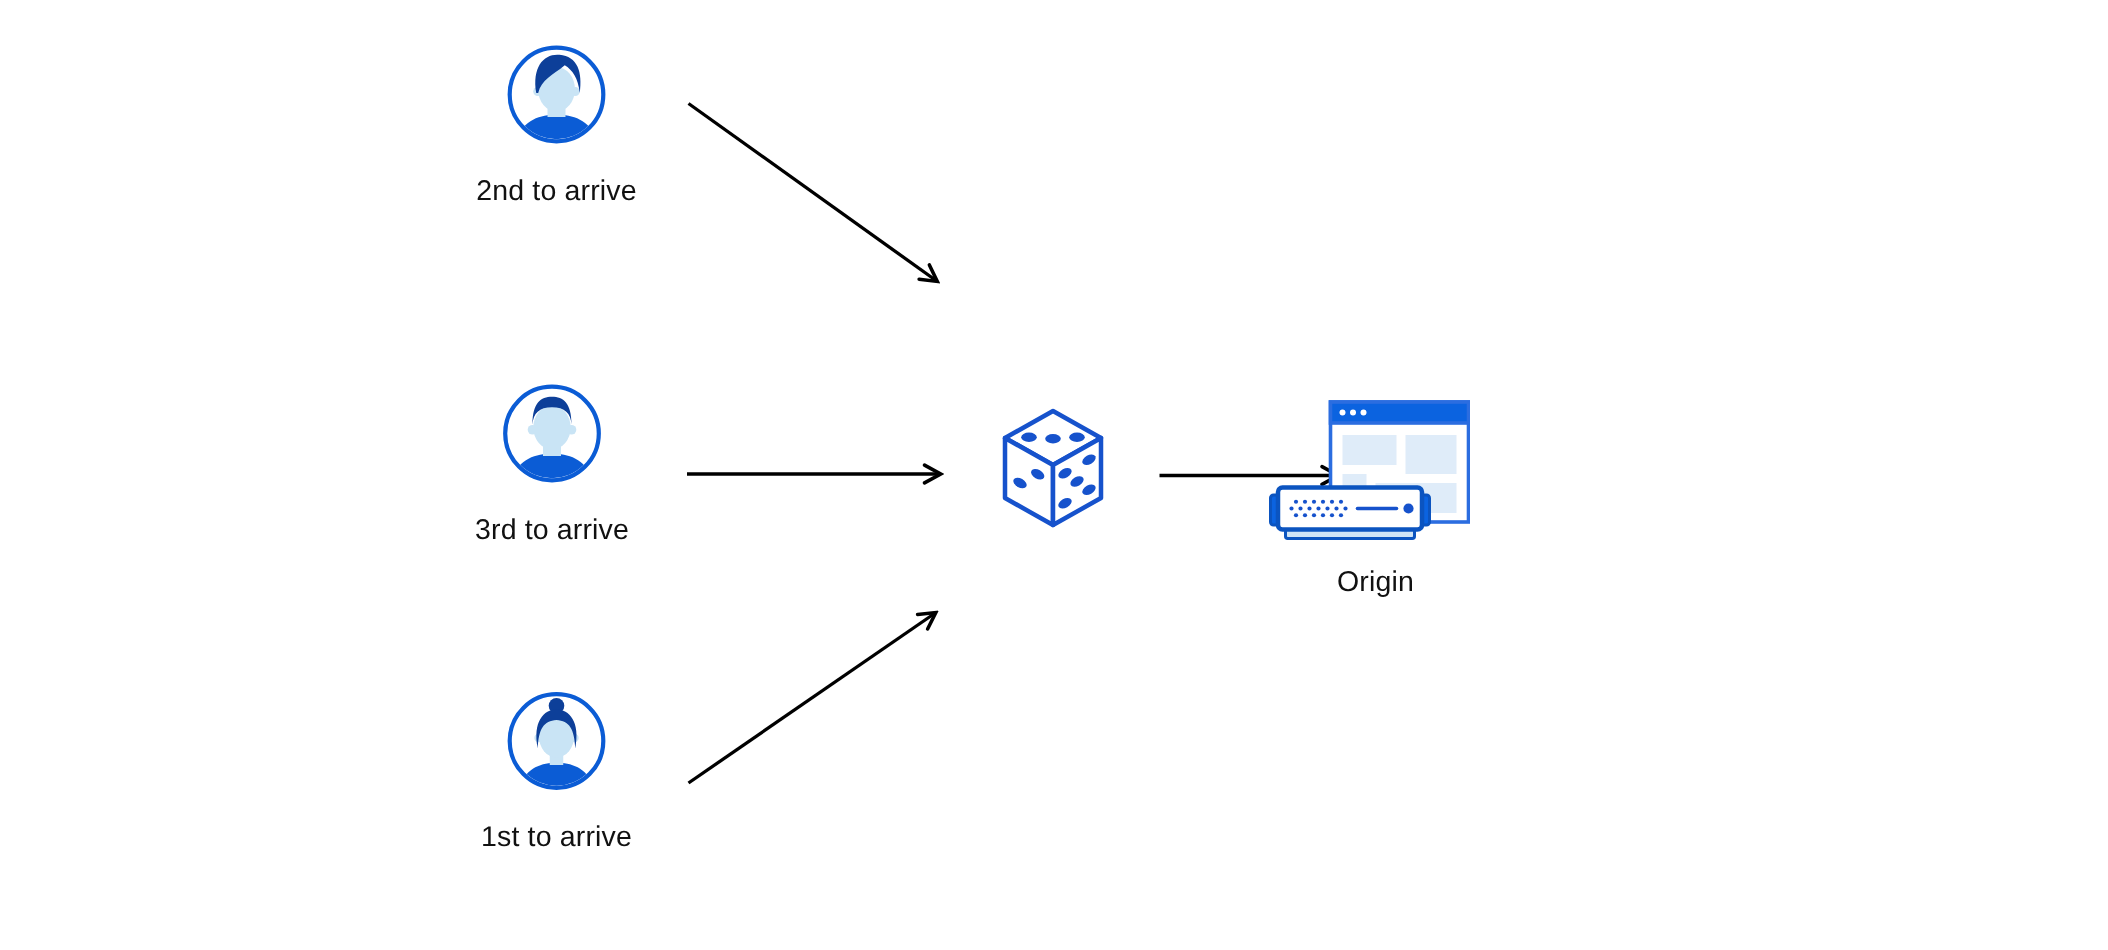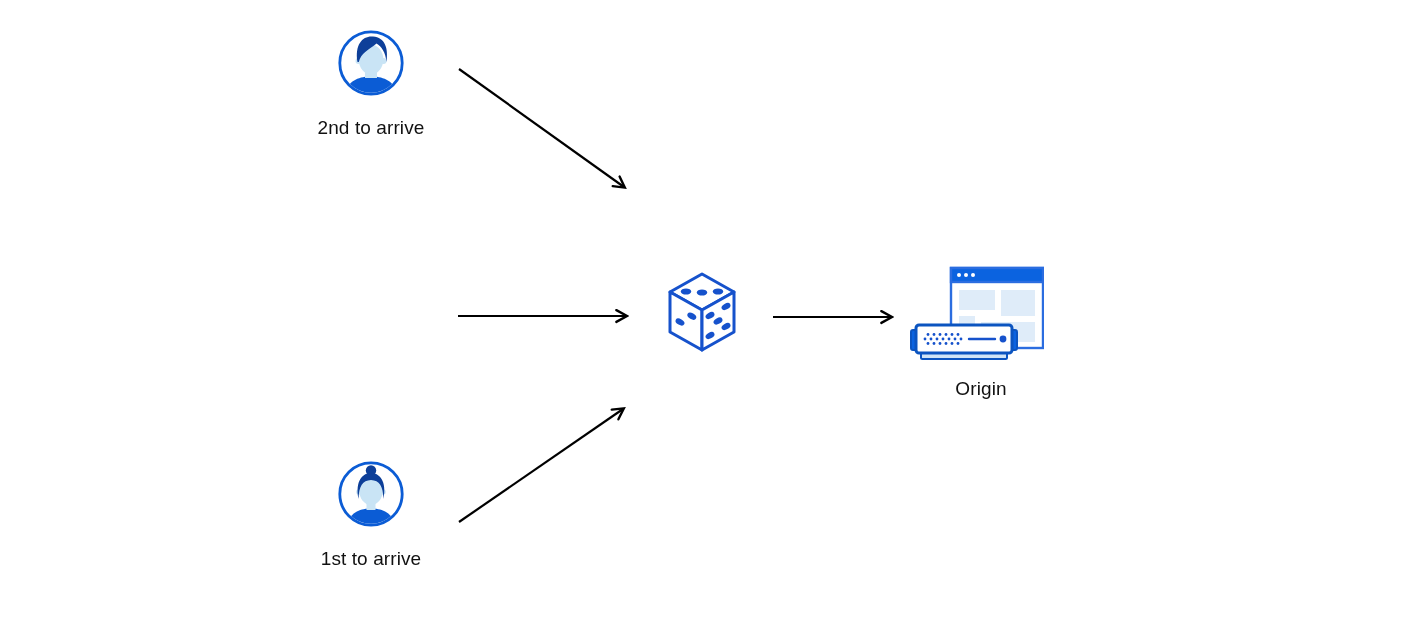--- a/index.html
+++ b/index.html
@@ -80,20 +80,40 @@
         <circle cx="20.5" cy="31" r="3" class="face"></circle>
         <circle cx="45.5" cy="31" r="3" class="face"></circle>
         <ellipse cx="33" cy="29.5" rx="12.3" ry="14.8" class="face"></ellipse>
         <path class="hair" d="M19.5,32 C16.5,14 25,5.5 35,6.5 C47,7.5 50.5,18 48.5,32
                  C47.5,22 43.5,16.5 38.5,13.5 C30,20.5 23,23 20.8,32 Z"></path>
       </g>
     </svg>
     <div class="node-label" style="left:-57px;top:87px;">2nd to arrive</div>
   </div>
 
+  <div class="abs" style="left:335px;top:256px;">
+    <svg width="66" height="66" viewBox="0 0 66 66">
+      <defs>
+          <clipPath id="clipB">
+            <circle cx="33" cy="33" r="29.8"></circle>
+          </clipPath>
+        </defs>
+      <circle cx="33" cy="33" r="31.2" fill="#ffffff" class="brand-stroke" stroke-width="2.8"></circle>
+      <g clip-path="url(#clipB)">
+        <path class="brand-fill" d="M6,66 C9,50 22,46.5 33,46.5 C44,46.5 57,50 60,66 Z"></path>
+        <rect x="27" y="36" width="12" height="12" class="face"></rect>
+        <circle cx="20" cy="30.5" r="3.2" class="face"></circle>
+        <circle cx="46" cy="30.5" r="3.2" class="face"></circle>
+        <ellipse cx="33" cy="29" rx="12.5" ry="14.5" class="face"></ellipse>
+        <path class="hair" d="M20,27 C20,12.5 25.5,8.5 33,8.5 C40.5,8.5 46,12.5 46,27
+                 C45.5,19.5 41.5,15.5 33,15.5 C24.5,15.5 20.5,19.5 20,27 Z"></path>
+      </g>
+    </svg>
+    <div class="node-label" style="left:-57px;top:87px;">3rd to arrive</div>
+  </div>
 
   <div class="abs" style="left:338px;top:461px;">
     <svg width="66" height="66" viewBox="0 0 66 66">
       <defs>
           <clipPath id="clipC">
             <circle cx="33" cy="33" r="29.8"></circle>
           </clipPath>
         </defs>
       <circle cx="33" cy="33" r="31.2" fill="#ffffff" class="brand-stroke" stroke-width="2.8"></circle>
       <g clip-path="url(#clipC)">
@@ -128,21 +148,21 @@
 
         <ellipse cx="44" cy="45.5" rx="4.8" ry="3" transform="rotate(-29 44 45.5)"></ellipse>
         <ellipse cx="60" cy="36.5" rx="4.8" ry="3" transform="rotate(-29 60 36.5)"></ellipse>
         <ellipse cx="52" cy="51" rx="4.8" ry="3" transform="rotate(-29 52 51)"></ellipse>
         <ellipse cx="44" cy="65.5" rx="4.8" ry="3" transform="rotate(-29 44 65.5)"></ellipse>
         <ellipse cx="60" cy="56.5" rx="4.8" ry="3" transform="rotate(-29 60 56.5)"></ellipse>
       </g>
     </svg>
   </div>
 
-  <div class="abs" style="left:909px;top:262px;">
+  <div class="abs" style="left:845px;top:262px;">
     <svg width="135" height="108" viewBox="0 0 135 108">
 
       <g>
         <rect x="42" y="6" width="92" height="80" fill="#ffffff" class="win-stroke" stroke-width="2.4"></rect>
         <rect x="42" y="6" width="92" height="14" class="win-bar win-stroke" stroke-width="2.4"></rect>
         <circle cx="50" cy="13" r="2" fill="#ffffff"></circle>
         <circle cx="57" cy="13" r="2" fill="#ffffff"></circle>
         <circle cx="64" cy="13" r="2" fill="#ffffff"></circle>
         <rect x="50" y="28" width="36" height="20" class="pale"></rect>
         <rect x="92" y="28" width="34" height="26" class="pale"></rect>

